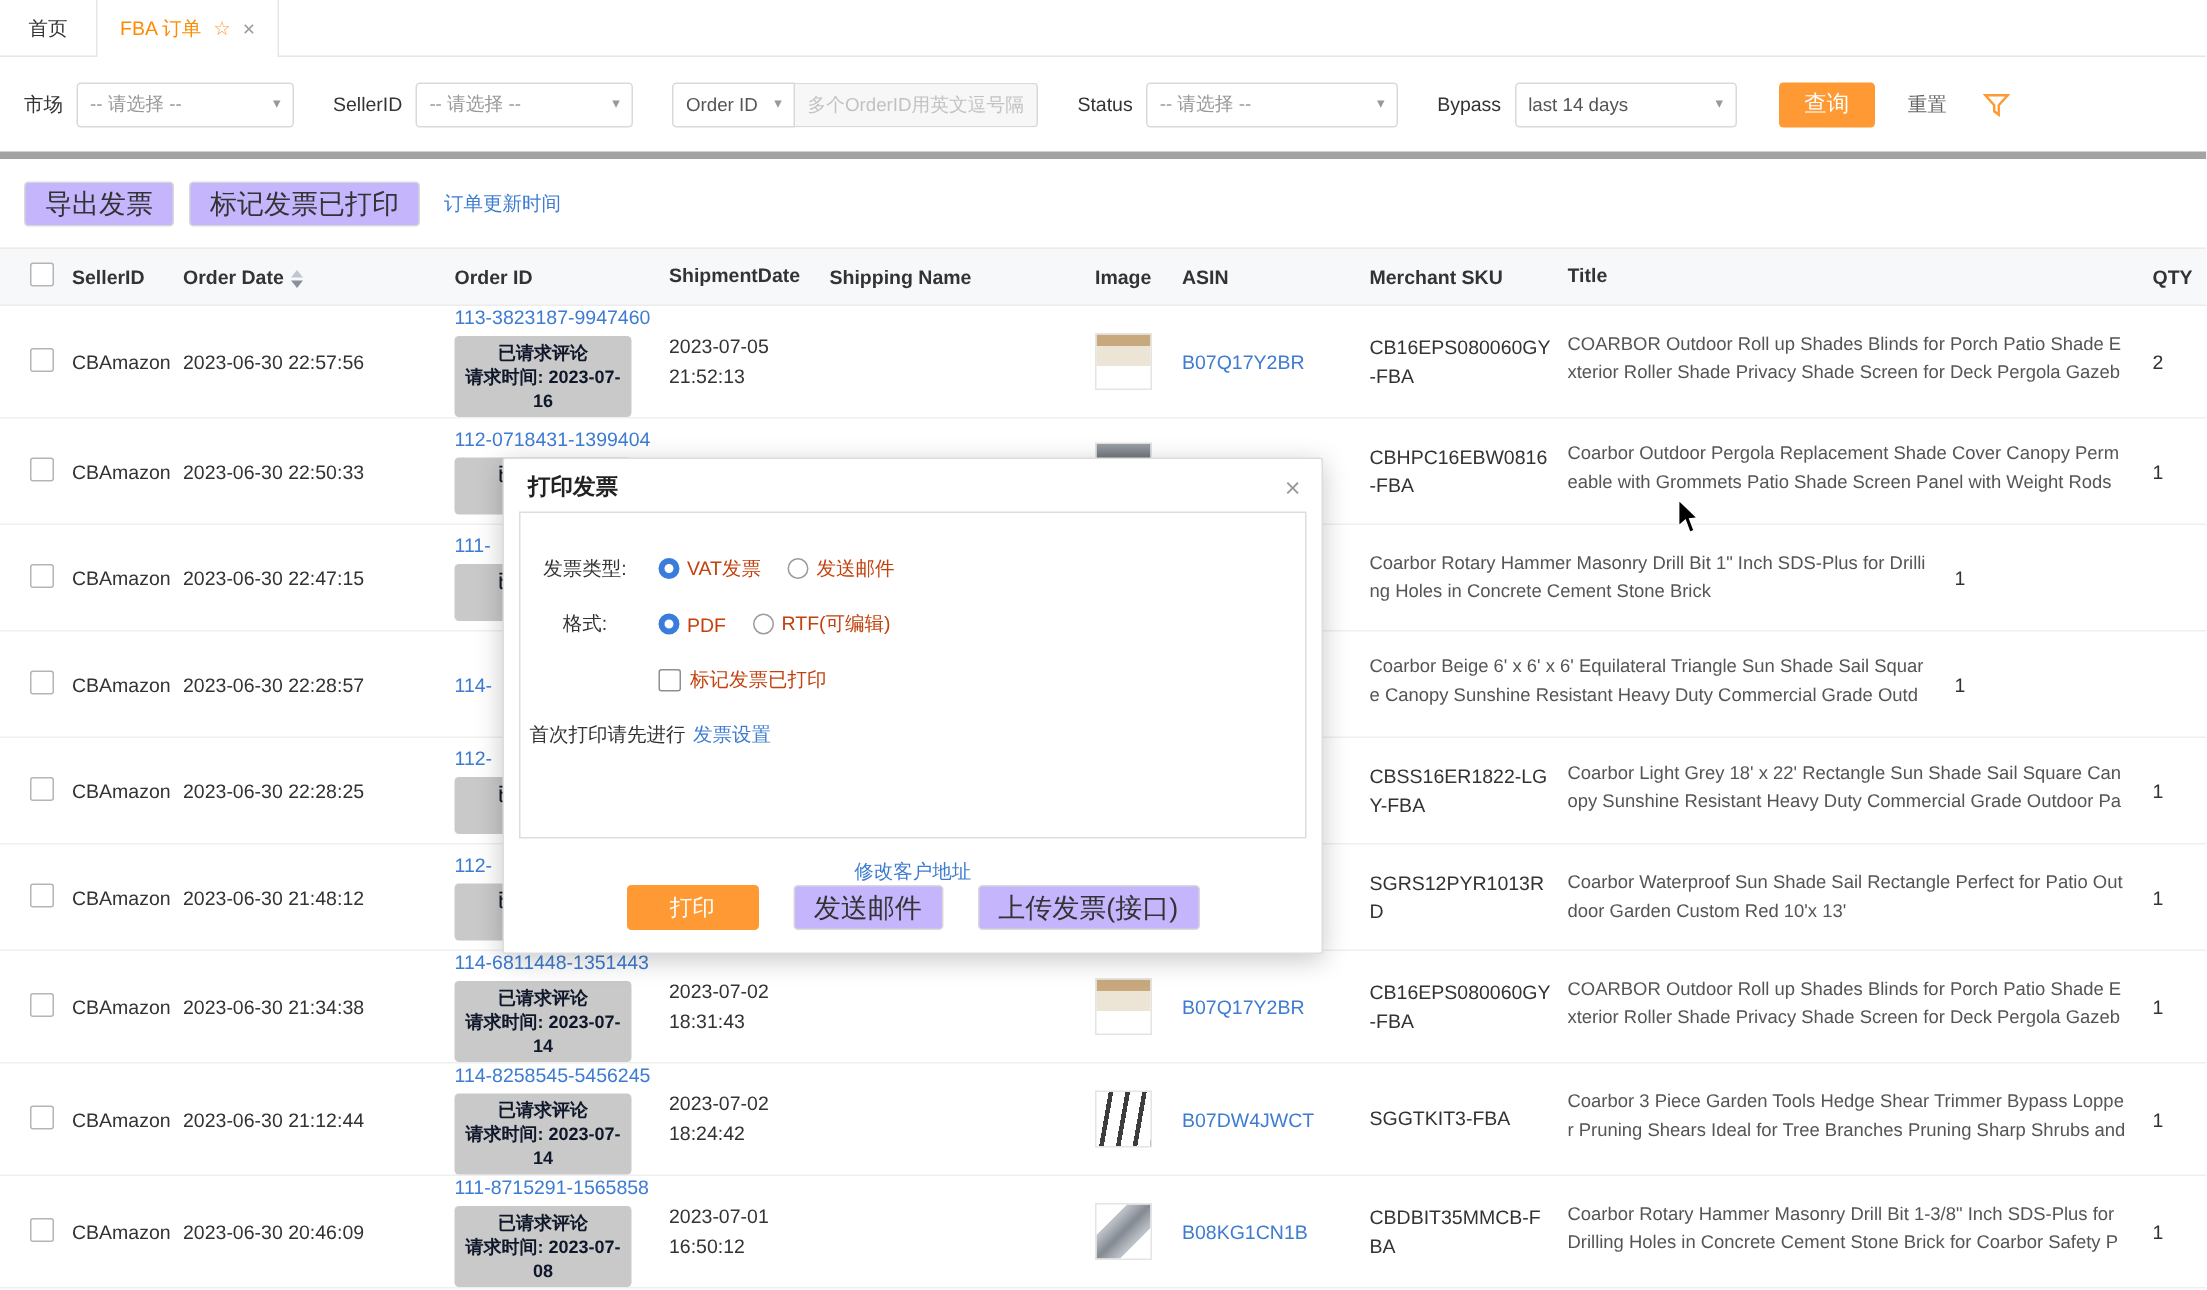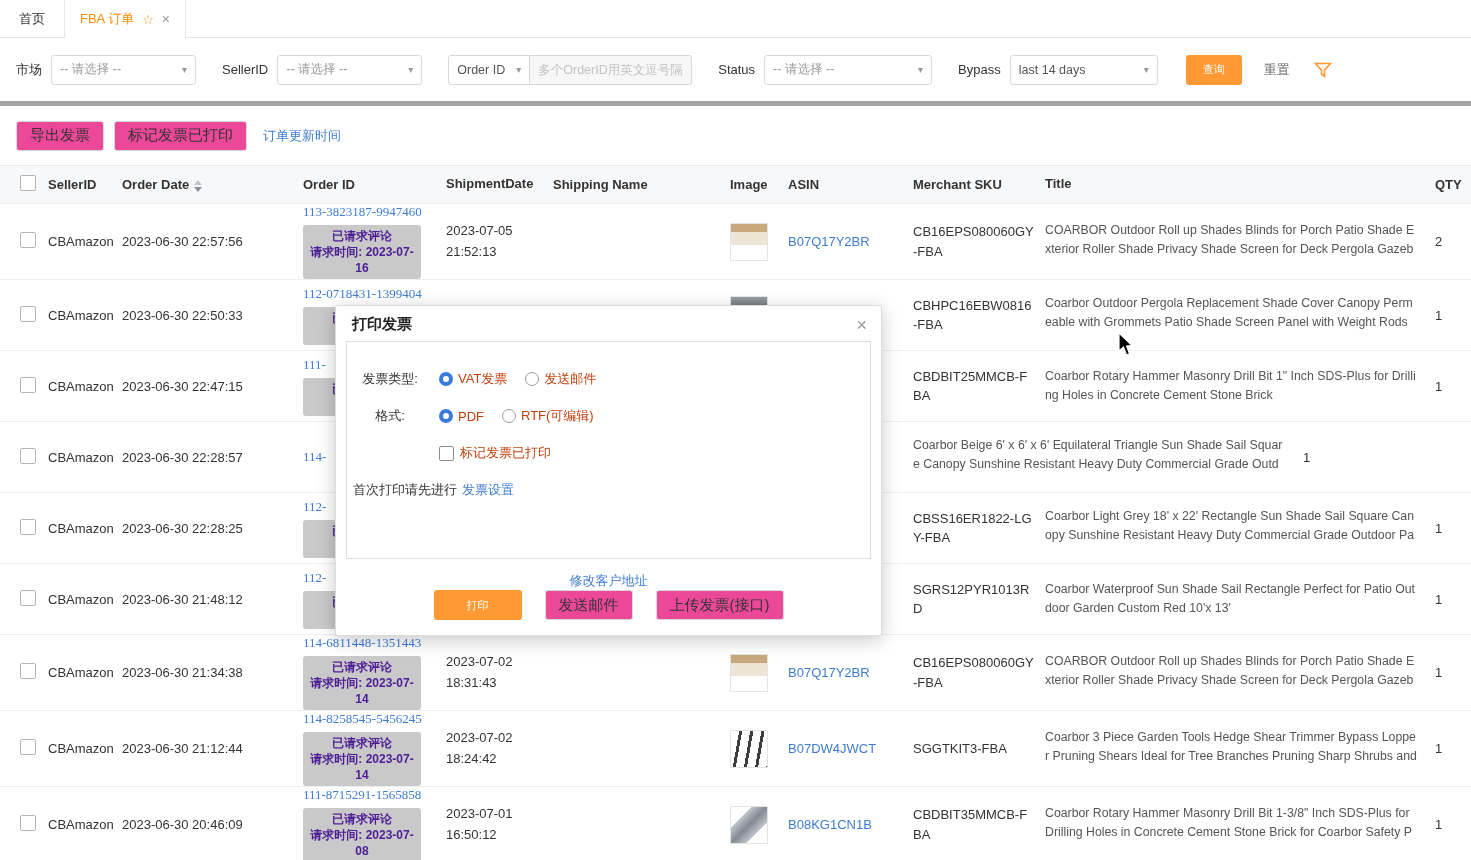--- a/index.html
+++ b/index.html
@@ -23,29 +23,29 @@
   .selval.dark{color:#555;}
   .caret{color:#999;font-size:10px;margin-left:6px;}
   .w145{width:145px}.w150{width:168px}.w148{width:148px}.w78{width:82px}
   .mr24{margin-right:26px}
   .oidgrp{display:flex;}
   .oidgrp .select{border-top-right-radius:0;border-bottom-right-radius:0;}
   .txt{height:30px;box-sizing:border-box;border:1px solid #d9d9d9;border-left:none;border-radius:0 3px 3px 0;
       width:162px;padding:0 8px;font-size:12.5px;background:#f7f7f7;color:#333;outline:none;}
   .txt::placeholder{color:#c2c2c2;}
   .btn-orange{height:30px;padding:0 17px;background:#ff9933;border:none;border-radius:3px;color:#fff;
-      font-size:11px;cursor:pointer;}
+      font-size:15px;cursor:pointer;}
   .btn-plain{height:30px;padding:0 8px;background:none;border:none;color:#666;font-size:13px;cursor:pointer;}
   .ml-auto{margin-left:28px;}
   .funnel{display:flex;align-items:center;margin-left:16px;cursor:pointer;}
 
   
   .toolbar{height:59px;display:flex;align-items:center;padding:0 16px;gap:10px;}
-  .btn-white{height:30px;padding:0 13px;background:#ec4899;border:1px solid #d9d9d9;border-radius:3px;
-      color:#333;font-size:15px;cursor:pointer;}
+  .btn-white{height:30px;padding:0 13px;background:#c4b5fd;border:1px solid #d9d9d9;border-radius:3px;
+      color:#333;font-size:18px;cursor:pointer;}
   .link{color:#3e7cd2;text-decoration:none;cursor:pointer;}
   .toolbar .link{margin-left:6px;}
 
   
   .thead{display:flex;align-items:center;height:37px;background:#f7f8fa;border-top:1px solid #ececec;
       border-bottom:1px solid #ececec;font-weight:700;color:#333;}
   .trow{display:flex;align-items:center;min-height:70px;border-bottom:1px solid #efefef;}
   .trow:last-child{border-bottom:none;align-items:flex-start;padding-top:12px;min-height:58px;}
   .td,.th{box-sizing:border-box;padding-right:10px;}
   .c-check{width:48px;padding-left:20px;padding-right:0;}
@@ -57,22 +57,22 @@
   .c-img{width:58px}
   .c-asin{width:125px}
   .c-sku{width:132px;word-break:break-all;line-height:1.5;}
   .c-title{width:382px;font-size:12.3px;color:#555;word-break:break-all;line-height:1.55;max-height:42px;overflow:hidden;}
   .c-qty{width:44px;padding-left:8px;padding-right:0;}
   .cb{display:inline-block;width:14px;height:14px;border:1px solid #b5b5b5;border-radius:2px;background:#fff;cursor:pointer;}
   .sorts{display:inline-flex;flex-direction:column;margin-left:5px;vertical-align:middle;gap:2px;}
   .sorts i{display:block;width:0;height:0;border-left:4px solid transparent;border-right:4px solid transparent;}
   .sorts .up{border-bottom:5px solid #c0c4cc;}
   .sorts .down{border-top:5px solid #8a909a;}
-  .oid-link{margin-bottom:0;font-family:Liberation Serif, serif;}
-  .badge{width:118px;background:#c9c9c9;border-radius:3px;color:#4c1d95;font-weight:700;font-size:12px;
+  .oid-link{margin-bottom:0;}
+  .badge{width:118px;background:#c9c9c9;border-radius:3px;color:#0f172a;font-weight:700;font-size:12px;
       text-align:center;padding:3px 2px;margin-top:5px;line-height:16px;box-sizing:border-box;}
   .pimg{width:38px;height:38px;border:1px solid #e4e4e4;box-sizing:border-box;display:block;background:#fff;}
   .img-shade{background:linear-gradient(180deg,#c8a97e 0%,#c8a97e 22%,#ece4d4 22%,#ece4d4 58%,#ffffff 58%);}
   .img-pergola{background:linear-gradient(180deg,#9aa0a6 0%,#63686e 35%,#82878d 100%);}
   .img-tools{background:repeating-linear-gradient(100deg,#ffffff 0 8px,#3d3d3d 8px 11px);}
   .img-drill{background:linear-gradient(135deg,#ffffff 28%,#c2c7cd 28%,#848a92 50%,#c2c7cd 72%,#ffffff 72%);}
 
   
   .modal{position:absolute;left:335px;top:305px;width:547px;background:#fff;border:1px solid #ddd;
       border-radius:2px;box-shadow:0 4px 18px rgba(0,0,0,.22);z-index:10;box-sizing:border-box;}
@@ -235,21 +235,20 @@
       </div>
       <div class="td c-ship">
         <div></div>
           <div></div>
       </div>
       <div class="td c-sname"></div>
       <div class="td c-img">
           <span class="pimg" style="visibility: hidden;"></span>
         </div>
       <div class="td c-asin"><a class="link"></a></div>
-      <div class="td c-sku">CBDBIT25MMCB-FBA</div>
       <div class="td c-title">Coarbor Rotary Hammer Masonry Drill Bit 1" Inch SDS-Plus for Drilling Holes in Concrete Cement Stone Brick</div>
       <div class="td c-qty">1</div>
     </div>
       <div class="trow">
       <div class="td c-check"><span class="cb"></span></div>
       <div class="td c-seller">CBAmazon</div>
       <div class="td c-date">2023-06-30 22:28:57</div>
       <div class="td c-oid">
         <a class="link oid-link">114-</a>
 

